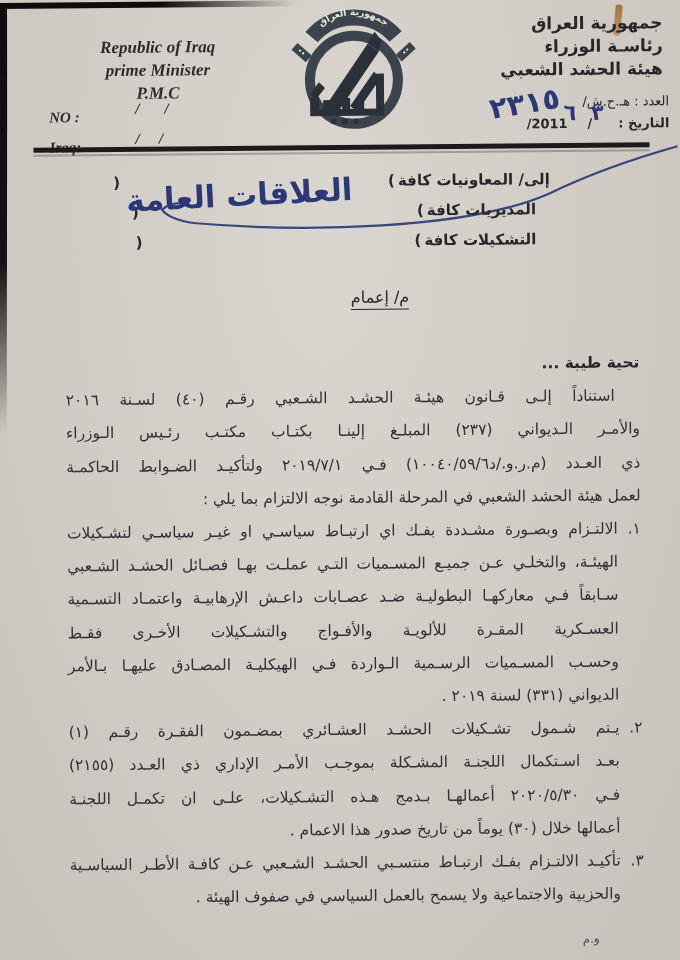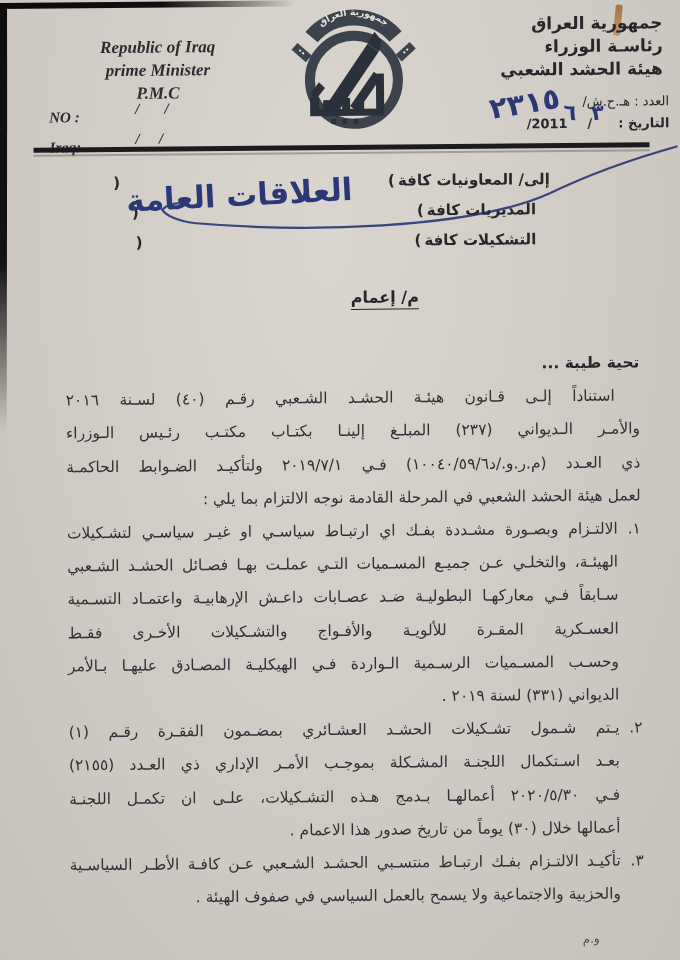--- a/index.html
+++ b/index.html
@@ -42,21 +42,21 @@
   .rule{position:absolute;left:36px;right:28px;top:145px;height:5px;background:#1b1b1e;}
   .rule-echo{position:absolute;left:36px;right:28px;top:152px;height:2px;background:#75726c;opacity:.55;}
   
   .addr{position:absolute;right:128px;top:166px;direction:rtl;font-weight:bold;
         font-size:15px;line-height:30px;color:#26262b;}
   .addr-row{display:flex;align-items:baseline;}
   .addr-row .paren{font-weight:bold;padding:0 3px;}
   .indent1{padding-right:14px;}
   .sp1{width:262px;} .sp2{width:272px;} .sp3{width:266px;}
   
-  .subject{position:absolute;left:352px;top:288px;direction:rtl;font-weight:bold;font-size:16px;
+  .subject{position:absolute;left:352px;top:288px;direction:rtl;font-weight:normal;font-size:16px;
         color:#26262b;border-bottom:1.6px solid #26262b;padding-bottom:2px;}
   
   .body{position:absolute;left:66px;right:40px;top:349px;direction:rtl;
         font-size:15.5px;line-height:33.2px;color:#303036;}
   .bline{text-align:justify;text-align-last:justify;}
   .bline.tail{text-align-last:right;}
   .greet{font-weight:bold;text-align-last:right;color:#26262b;}
   .firstline{text-indent:25px;}
   .item{position:relative;padding-right:23px;}
   .item .num{position:absolute;right:0;top:0;width:23px;text-align:right;}

